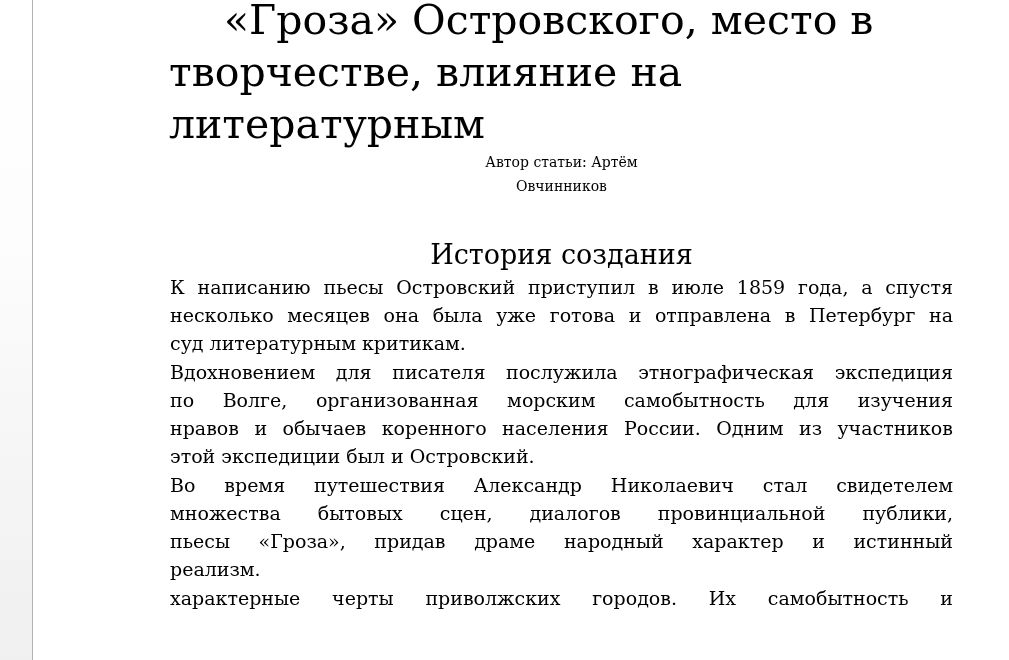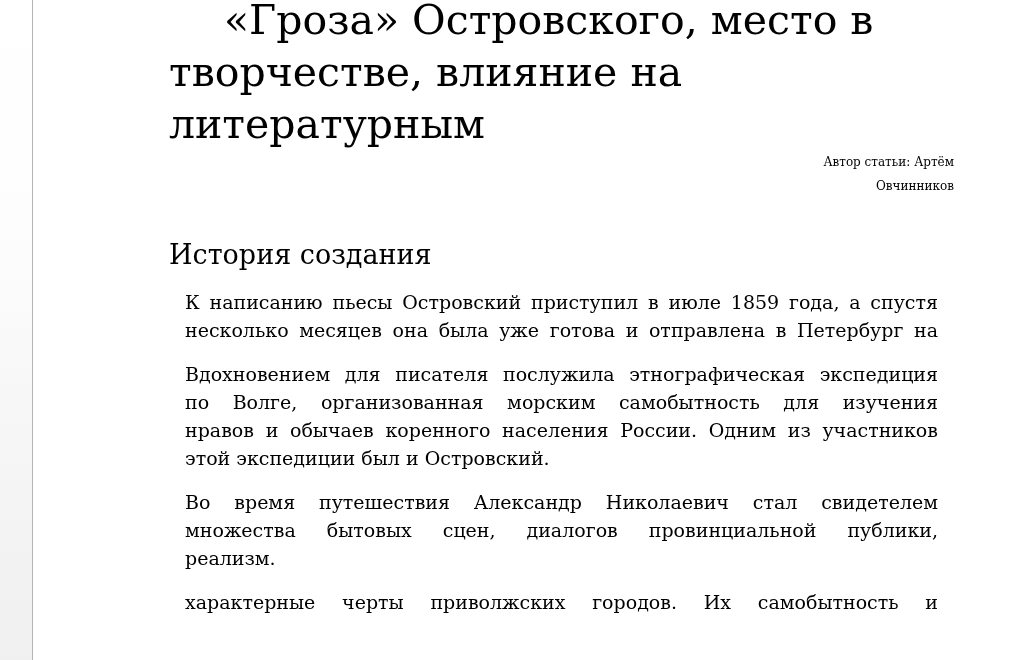--- a/index.html
+++ b/index.html
@@ -17,26 +17,27 @@
   }
   .page {
     position: absolute; left: 34px; top: 0; right: 0; bottom: 0;
     background: var(--page-background, #ffffff);
     text-decoration: underline;
   }
   .content { position: absolute; left: 135px; top: 0; width: 785px; }
   .title { font-size: 41px; line-height: 52px; margin-top: -6px; }
   .title-line { white-space: nowrap; }
   .title-line.indent { text-indent: 55px; }
-  .byline { font-size: 12px; line-height: 24px; text-align: right; }
+  .byline { font-size: 14px; line-height: 24px; text-align: center; }
   h2.section-heading {
     font-size: 27px; line-height: 34px; font-weight: normal;
     margin: 40px 0 0 0;
+    text-align: center;
   }
-  .para { margin: 16px; }
+  .para { margin: 1px; }
   .body-line {
     font-size: 19px; line-height: 28px;
     text-align: justify; text-align-last: justify;
     overflow: hidden; height: 28px;
   }
   .body-line.last { text-align: left; text-align-last: left; }
 </style>
 </head>
 <body>
 
@@ -51,30 +52,32 @@
       </div>
     <div class="byline" id="byline">
         <div class="byline-line">Автор статьи: Артём</div>
         <div class="byline-line">Овчинников</div>
       </div>
     <h2 class="section-heading">История создания</h2>
     <div id="body">
         <div class="para">
           <div class="body-line">К написанию пьесы Островский приступил в июле 1859 года, а спустя</div>
           <div class="body-line">несколько месяцев она была уже готова и отправлена в Петербург на</div>
+          <div class="body-line last">суд литературным критикам.</div>
         </div>
         <div class="para">
           <div class="body-line">Вдохновением для писателя послужила этнографическая экспедиция</div>
           <div class="body-line">по Волге, организованная морским самобытность для изучения</div>
           <div class="body-line">нравов и обычаев коренного населения России. Одним из участников</div>
           <div class="body-line last">этой экспедиции был и Островский.</div>
         </div>
         <div class="para">
           <div class="body-line">Во время путешествия Александр Николаевич стал свидетелем</div>
           <div class="body-line">множества бытовых сцен, диалогов провинциальной публики,</div>
+          <div class="body-line">пьесы «Гроза», придав драме народный характер и истинный</div>
           <div class="body-line last">реализм.</div>
         </div>
         <div class="para">
           <div class="body-line">характерные черты приволжских городов. Их самобытность и</div>
         </div>
       </div>
   </div>
 </div>
 
 </body></html>

